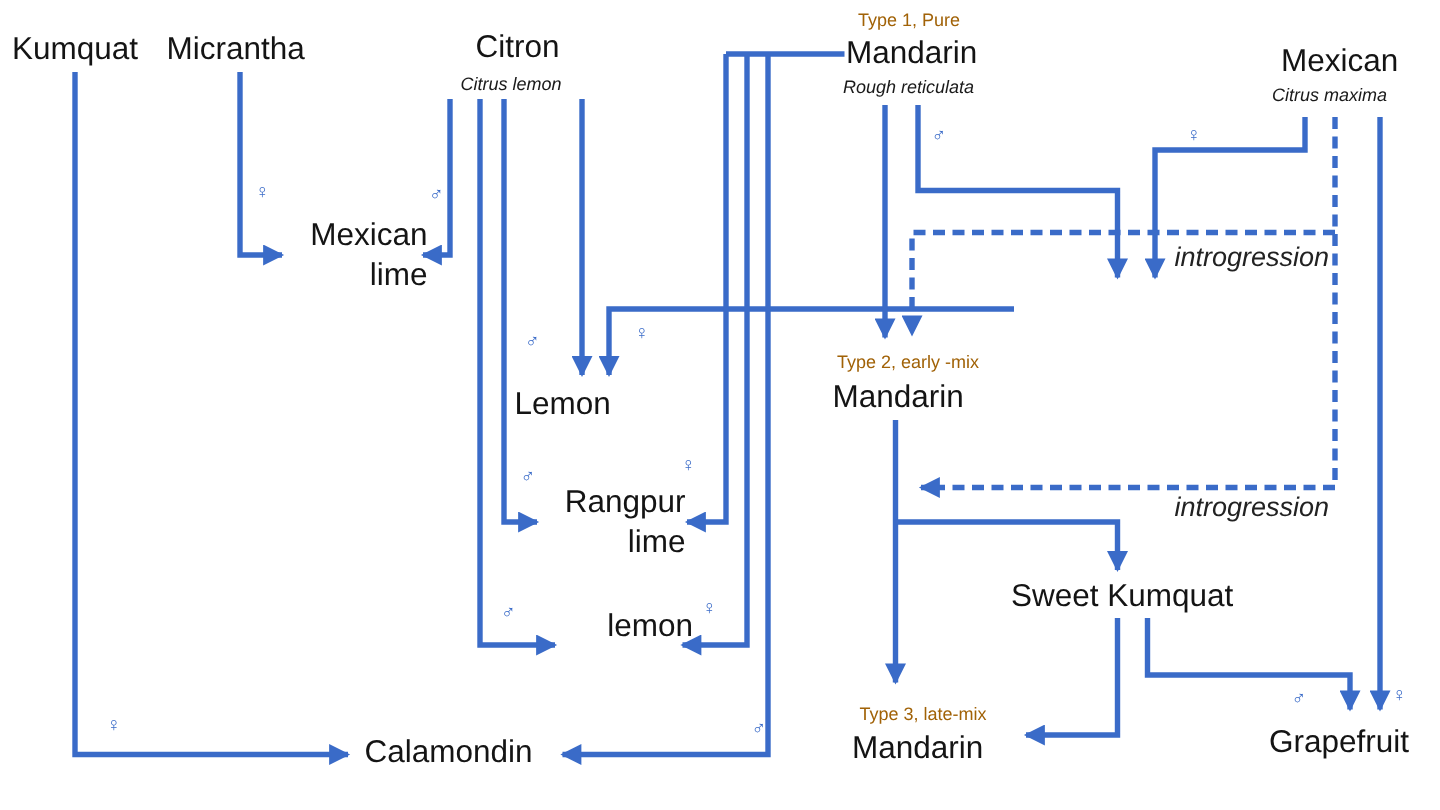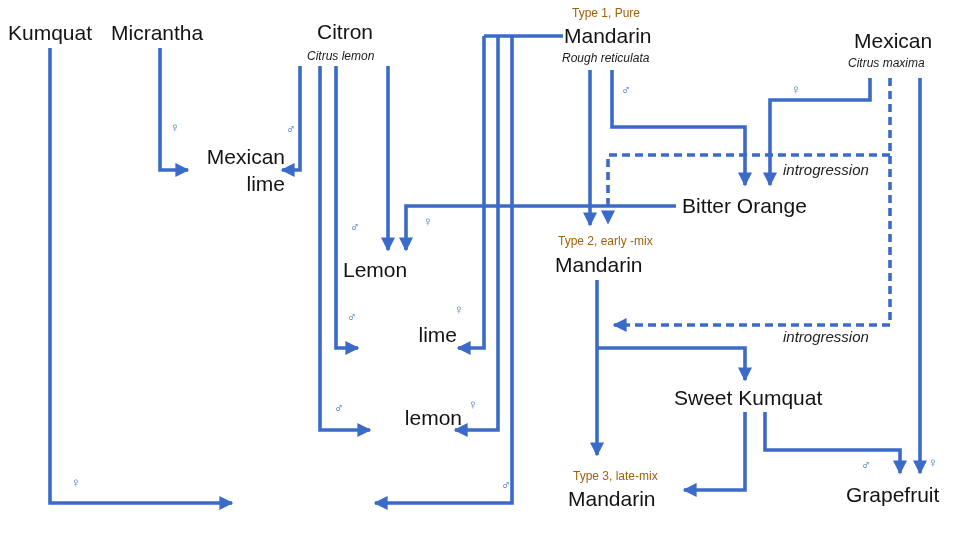--- a/index.html
+++ b/index.html
@@ -3,21 +3,21 @@
 <meta charset="utf-8">
 <style>
   html,body{margin:0;padding:0;background:#ffffff;}
   #stage{position:relative;width:960px;height:540px;background:#ffffff;overflow:hidden;
          font-family:"Liberation Sans",sans-serif;}
   #edge-layer{position:absolute;left:0;top:0;width:960px;height:540px;}
   .node{position:absolute;font-size:21px;color:#141414;white-space:nowrap;}
   .center{text-align:right;line-height:27px;}
   .small{position:absolute;font-size:12px;color:#a16207;white-space:nowrap;}
   .species{position:absolute;font-size:12px;font-style:italic;color:#1a1a1a;white-space:nowrap;}
-  .intro{position:absolute;font-size:15px;font-style:italic;color:#222222;white-space:nowrap;}
+  .intro{position:absolute;font-size:18px;font-style:italic;color:#222222;white-space:nowrap;}
   .sex{position:absolute;font-size:13px;font-weight:bold;color:#3a6bc8;white-space:nowrap;}
 </style>
 </head>
 <body>
 
 <div id="stage">
 
   <svg id="edge-layer" width="960" height="540" viewBox="0 0 960 540" xmlns="http://www.w3.org/2000/svg">
     <defs>
       <marker id="arrowhead" viewBox="0 0 10 10" refX="9" refY="5" markerWidth="15" markerHeight="14" orient="auto" markerUnits="userSpaceOnUse">
@@ -58,35 +58,36 @@
   <div class="species" style="left:562px;top:51px">Rough reticulata</div>
 
   <div class="node" style="left:854px;top:29px">Mexican</div>
   <div class="species" style="left:848px;top:56px">Citrus maxima</div>
 
   <div class="node center" style="left:185px;top:143px;width:100px">
     <div>Mexican</div>
     <div>lime</div>
   </div>
 
-  <div class="node" style="left:682px;top:194px">Bitter Orange</div>
   <div class="node" style="left:343px;top:258px">Lemon</div>
 
   <div class="small" style="left:558px;top:234px">Type 2, early -mix</div>
   <div class="node" style="left:555px;top:253px">Mandarin</div>
 
   <div class="node center" style="left:357px;top:321px;width:100px">
+    <div>Rangpur</div>
     <div>lime</div>
   </div>
 
   <div class="node center" style="left:362px;top:404px;width:100px">
     <div>lemon</div>
   </div>
 
   <div class="node" style="left:674px;top:386px">Sweet Kumquat</div>
+  <div class="node" style="left:243px;top:490px">Calamondin</div>
 
   <div class="small" style="left:573px;top:469px">Type 3, late-mix</div>
   <div class="node" style="left:568px;top:487px">Mandarin</div>
 
   <div class="node" style="left:846px;top:483px">Grapefruit</div>
 
   <div class="intro" style="left:783px;top:161px">introgression</div>
   <div class="intro" style="left:783px;top:328px">introgression</div>
 
   <span class="sex" style="left:170px;top:120px">♀</span>

